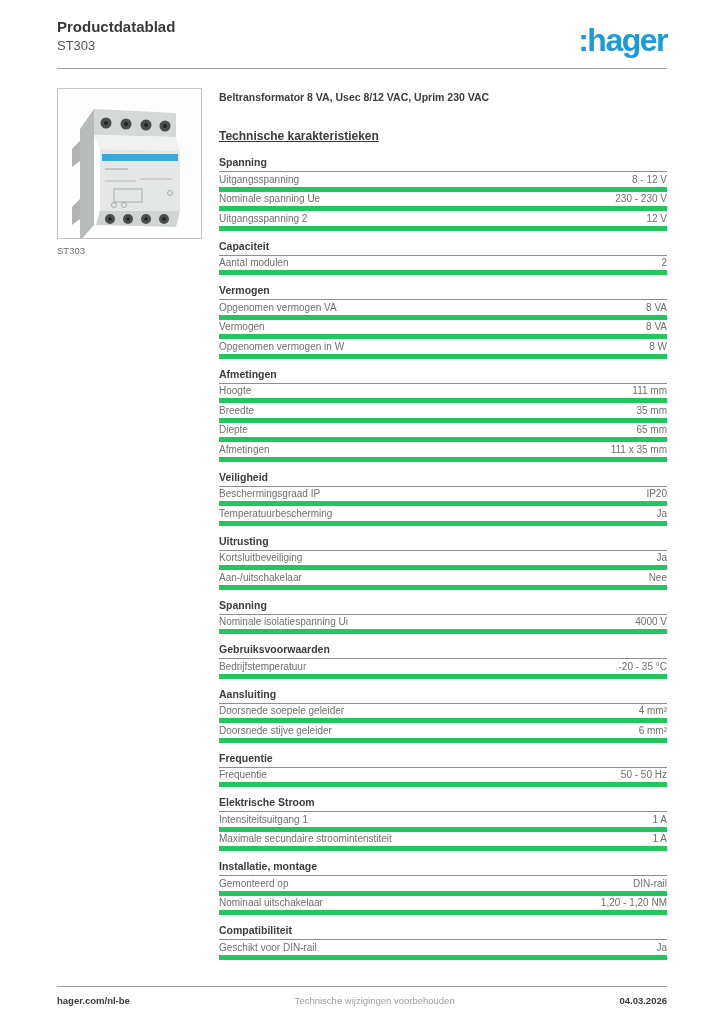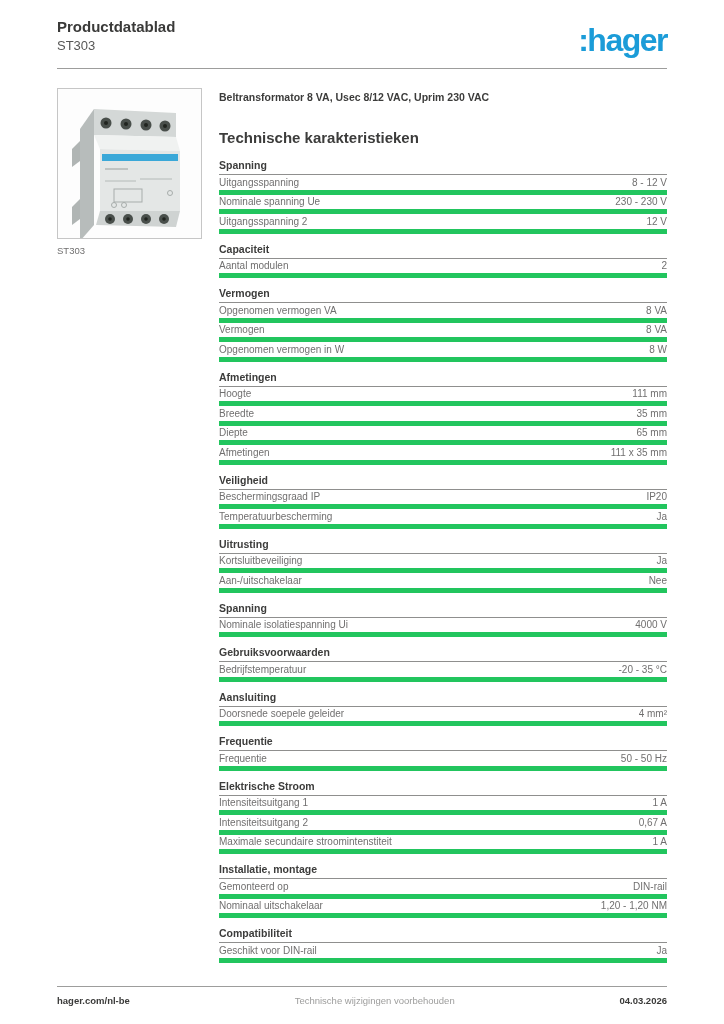--- a/index.html
+++ b/index.html
@@ -20,21 +20,21 @@
   }
   .header-rule { position:absolute; left:57px; right:57px; top:68px; border-top:1px solid #9d9d9c; }
 
   
   .content { position:absolute; left:57px; right:57px; top:88px; display:flex; gap:17px; }
   .left-col { width:145px; flex:none; }
   .image-box { width:145px; height:151px; border:1px solid #c6c6c6; background:#fdfdfd; overflow:hidden; }
   .image-caption { margin-top:6px; font-size:9.5px; color:#706f6f; }
   .right-col { flex:1; min-width:0; }
   .description { font-size:10.5px; font-weight:bold; color:#3c3c3b; padding-top:3px; }
-  .tech-heading { font-size:15px; font-weight:bold; color:#3c3c3b; margin-top:26px; }
+  .tech-heading { font-size:12px; font-weight:bold; color:#3c3c3b; margin-top:26px;text-decoration:underline; }
   #sections { margin-top:13px; }
   .section { margin-bottom:9px; }
   .section-heading {
     font-size:10.5px; font-weight:bold; color:#3c3c3b;
     padding-bottom:3px; border-bottom:1px solid #8f8f8e;
   }
   .spec-row {
     display:flex; justify-content:space-between; align-items:baseline;
     font-size:10px; color:#706f6f; line-height:10px;
     padding:2.5px 0 2px; border-bottom:5px solid #22c55e;
@@ -205,37 +205,37 @@
               <span class="spec-label">Bedrijfstemperatuur</span>
               <span class="spec-value">-20 - 35 °C</span>
             </div>
           </div>
           <div class="section">
             <div class="section-heading">Aansluiting</div>
             <div class="spec-row">
               <span class="spec-label">Doorsnede soepele geleider</span>
               <span class="spec-value">4 mm²</span>
             </div>
+            <div class="spec-row">
+              <span class="spec-label">Doorsnede stijve geleider</span>
+              <span class="spec-value">6 mm²</span>
+            </div>
           </div>
           <div class="section">
             <div class="section-heading">Frequentie</div>
             <div class="spec-row">
               <span class="spec-label">Frequentie</span>
               <span class="spec-value">50 - 50 Hz</span>
             </div>
           </div>
           <div class="section">
             <div class="section-heading">Elektrische Stroom</div>
             <div class="spec-row">
               <span class="spec-label">Intensiteitsuitgang 1</span>
               <span class="spec-value">1 A</span>
-            </div>
-            <div class="spec-row">
-              <span class="spec-label">Intensiteitsuitgang 2</span>
-              <span class="spec-value">0,67 A</span>
             </div>
             <div class="spec-row">
               <span class="spec-label">Maximale secundaire stroomintenstiteit</span>
               <span class="spec-value">1 A</span>
             </div>
           </div>
           <div class="section">
             <div class="section-heading">Installatie, montage</div>
             <div class="spec-row">
               <span class="spec-label">Gemonteerd op</span>

